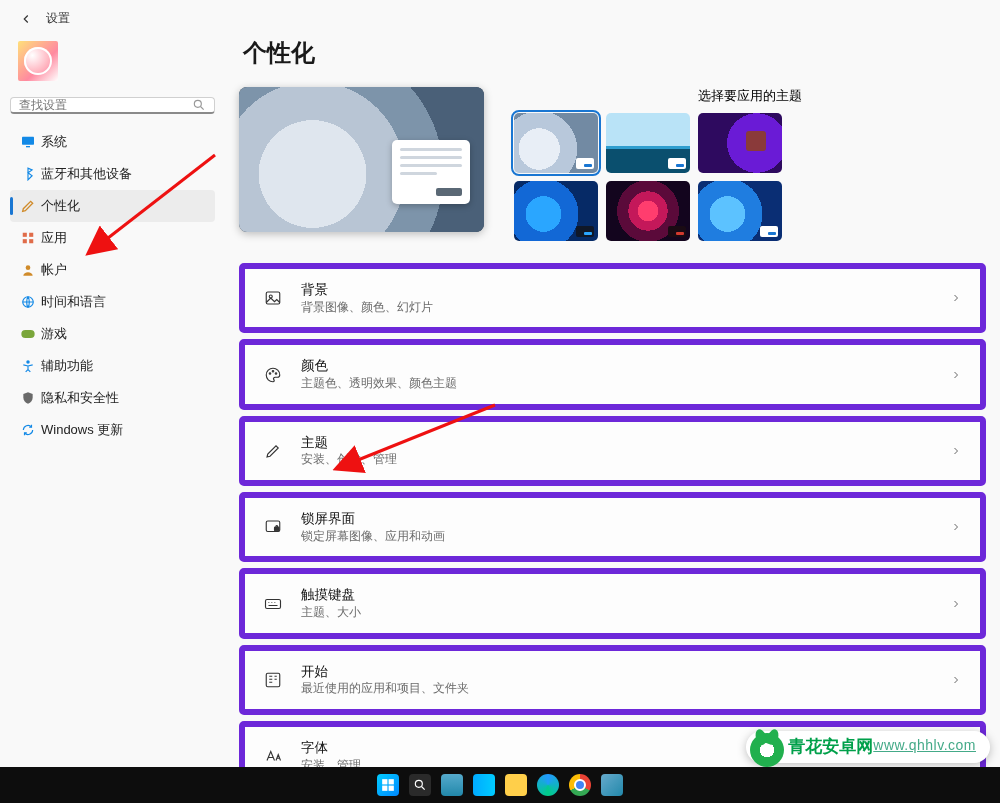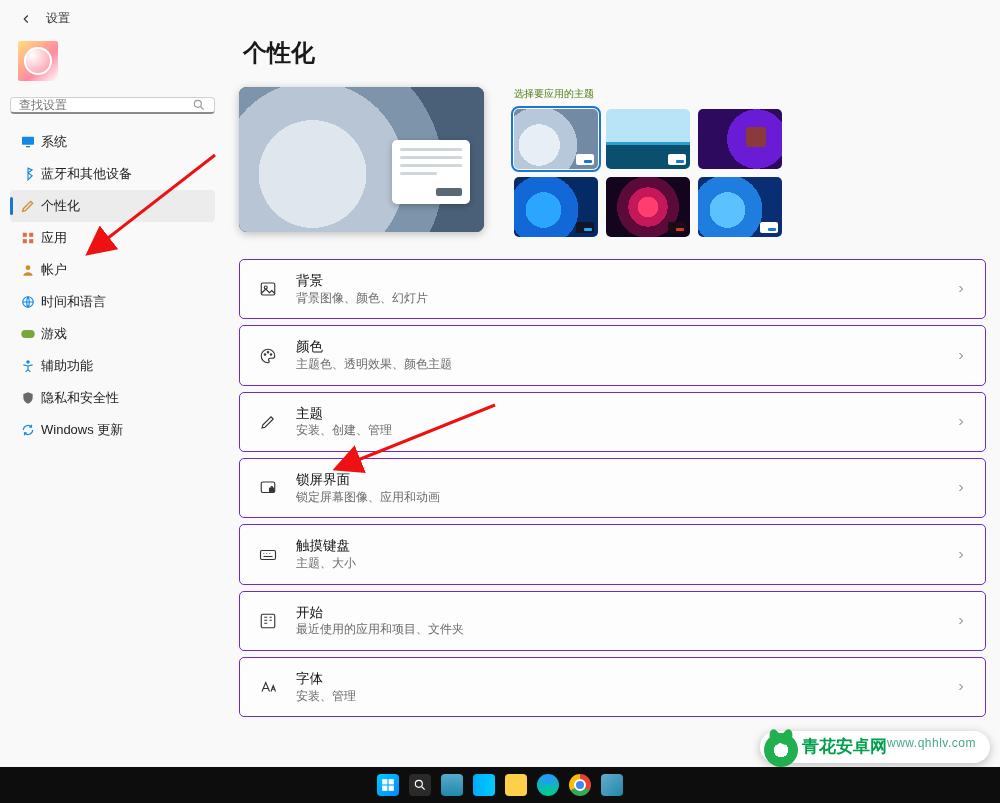--- a/index.html
+++ b/index.html
@@ -29,37 +29,37 @@
 .page-title { font-size: 24px; font-weight: 600; margin: 0 0 18px 4px; }
 
 .preview-row { display: flex; gap: 30px; margin-bottom: 22px; }
 .big-preview { width: 245px; height: 145px; border-radius: 8px; background: #2b3a4a; position: relative; overflow: hidden; box-shadow: 0 2px 8px rgba(0,0,0,.25); }
 .big-preview .swirl { position:absolute; inset:0; background: radial-gradient(circle at 30% 60%, #dfe6ee 0 28%, #b8c5d4 28% 48%, #7d94aa 48% 68%, #4a6078 68% 100%); filter: blur(.5px); }
 .big-preview .card { position:absolute; right:14px; bottom:28px; width:78px; height:64px; background:#fff; border-radius:5px; padding:8px; box-shadow:0 2px 6px rgba(0,0,0,.25); }
 .big-preview .card .ln { height:3px; background:#cfd6de; margin-bottom:5px; border-radius:2px; }
 .big-preview .card .btn { position:absolute; bottom:8px; right:8px; width:26px; height:8px; background:#5a6875; border-radius:2px; }
 
 .themes-col { flex: 1; }
-.themes-title { font-size: 10px; margin-bottom: 8px; color: #4d7c0f; }
+.themes-title { font-size: 13px; margin-bottom: 8px; color: #000000; text-align: center; }
 .themes-grid { display: grid; grid-template-columns: repeat(3, 84px); gap: 8px; }
 .theme-thumb { width: 84px; height: 60px; border-radius: 5px; background:#223; position: relative; overflow:hidden; cursor:pointer; }
 .theme-thumb.sel { outline: 2px solid #1976d2; outline-offset: 1px; }
 .theme-thumb .mini { position:absolute; right:4px; bottom:4px; width:18px; height:11px; background:#fff; border-radius:2px; }
 .theme-thumb .mini::after { content:""; position:absolute; right:2px; bottom:2px; width:8px; height:3px; background:#1976d2; border-radius:1px; }
 .t1 { background: radial-gradient(circle at 30% 60%, #e8eef6 0 30%, #b8c8db 30% 55%, #728aa3 55% 100%); }
 .t2 { background: linear-gradient(180deg,#b9e3f7 0 55%,#2f9ecf 55% 60%,#0a4f6e 60%); }
 .t3 { background: radial-gradient(circle at 70% 50%, #6a1bd6 0 45%, #2e0a5f 45% 100%); }
 .t3::before{content:"";position:absolute;right:16px;top:18px;width:20px;height:20px;background:#8a3a3a;border-radius:3px;}
 .t4 { background: radial-gradient(circle at 35% 55%, #2aa6ff 0 28%, #1268d6 28% 55%, #062a66 55% 100%); }
 .t4 .mini{background:#101828}.t4 .mini::after{background:#2aa6ff}
 .t5 { background: radial-gradient(circle at 50% 50%, #ff3d6e 0 20%, #c4185a 20% 38%, #5b0a3a 38% 60%, #13051e 60% 100%); }
 .t5 .mini{background:#1a0b14}.t5 .mini::after{background:#d23a2e}
 .t6 { background: radial-gradient(circle at 35% 55%, #5cc2ff 0 28%, #1f7de0 28% 55%, #0a2e74 55% 100%); }
 
-.setting-card { display: flex; align-items: center; gap: 18px; background: #fdfdfd; border: 1px solid #6d28d9; border-radius: 5px; padding: 12px 18px; margin-bottom: 6px; cursor: pointer; }
+.setting-card { display: flex; align-items: center; gap: 18px; background: #fdfdfd; border: 6px solid #6d28d9; border-radius: 5px; padding: 12px 18px; margin-bottom: 6px; cursor: pointer; }
 .card-ico { width: 20px; height: 20px; display:flex; align-items:center; justify-content:center; color:#333; }
 .card-text { flex: 1; }
 .card-title { font-size: 13.5px; color: #111; line-height: 1.3; }
 .card-desc { font-size: 12px; color: #6b6b6b; line-height: 1.4; }
 .chevron { width: 12px; height: 12px; color: #666; }
 
 .arrow-annot { position:absolute; pointer-events:none; }
 .arrow1 { left:80px; top:150px; width:140px; height:110px; }
 .arrow2 { left:330px; top:400px; width:170px; height:75px; }
 
@@ -74,21 +74,21 @@
 .tb-chrome { background: conic-gradient(#ea4335 0 120deg,#34a853 120deg 240deg,#fbbc05 240deg 360deg); border-radius:50%; position:relative; }
 .tb-chrome::after{content:"";position:absolute;inset:5px;background:#4285f4;border:2px solid #fff;border-radius:50%;}
 .tb-photos { background: linear-gradient(135deg,#6ac,#28a); }
 
 .watermark { position:absolute; right:10px; bottom:40px; background:#fff; border-radius:20px; padding:6px 14px 6px 42px; box-shadow:0 2px 10px rgba(0,0,0,.25); font-size:13px; color:#00a04a; display:flex; flex-direction:row; line-height:1.15; }
 .watermark .wm-logo { position:absolute; left:4px; top:2px; width:34px; height:34px; border-radius:50%; background: radial-gradient(circle at 50% 50%, #fff 0 30%, #21b04e 30% 100%); }
 .watermark .wm-logo::before,.watermark .wm-logo::after{content:"";position:absolute;width:10px;height:16px;background:#21b04e;border-radius:50% 50% 50% 0;top:-4px;}
 .watermark .wm-logo::before{left:6px;transform:rotate(-20deg);}
 .watermark .wm-logo::after{right:6px;transform:rotate(20deg);}
 .watermark .brand { font-size:17px; font-weight:700; }
-.watermark .url { font-size:12px; color:#4a8; letter-spacing:.5px; }
+.watermark .url { font-size:14px; color:#4a8; letter-spacing:.5px;text-decoration:underline; }
 </style>
 </head>
 <body>
 
 <div class="top-bar">
   <div class="back-btn">
     <svg width="14" height="14" viewBox="0 0 24 24" fill="none" stroke="#333" stroke-width="2">
         <path d="M15 18l-6-6 6-6"></path>
       </svg>
   </div>

